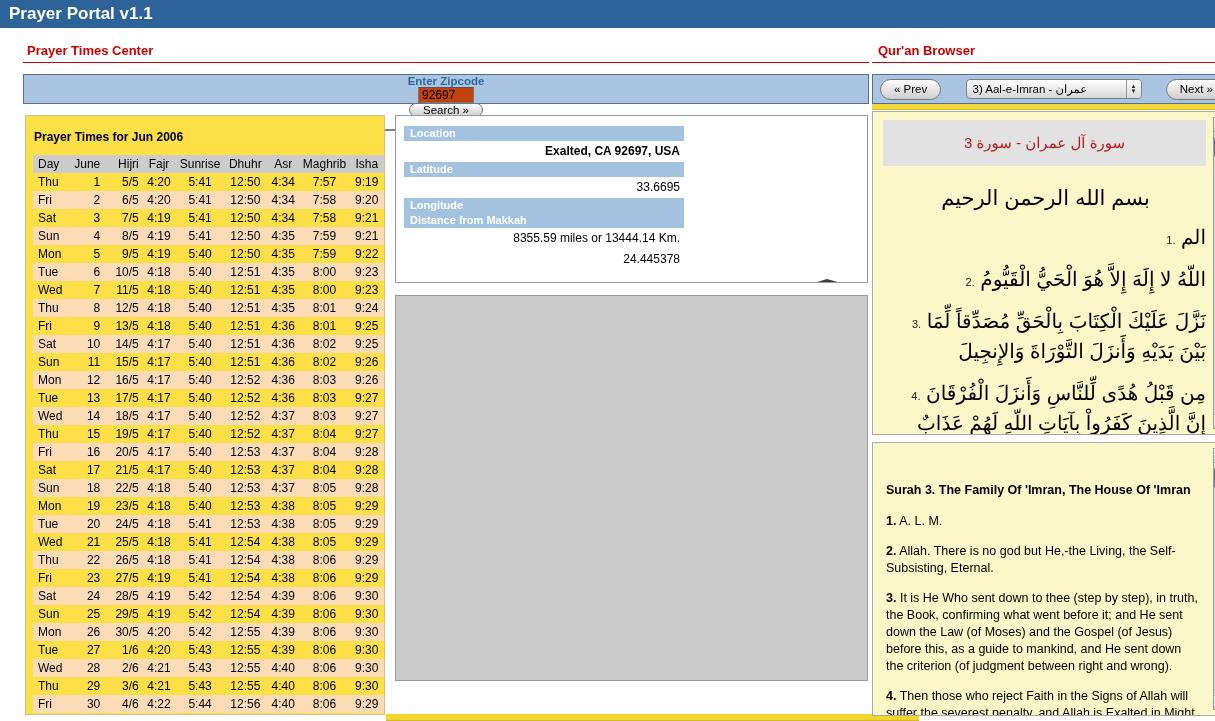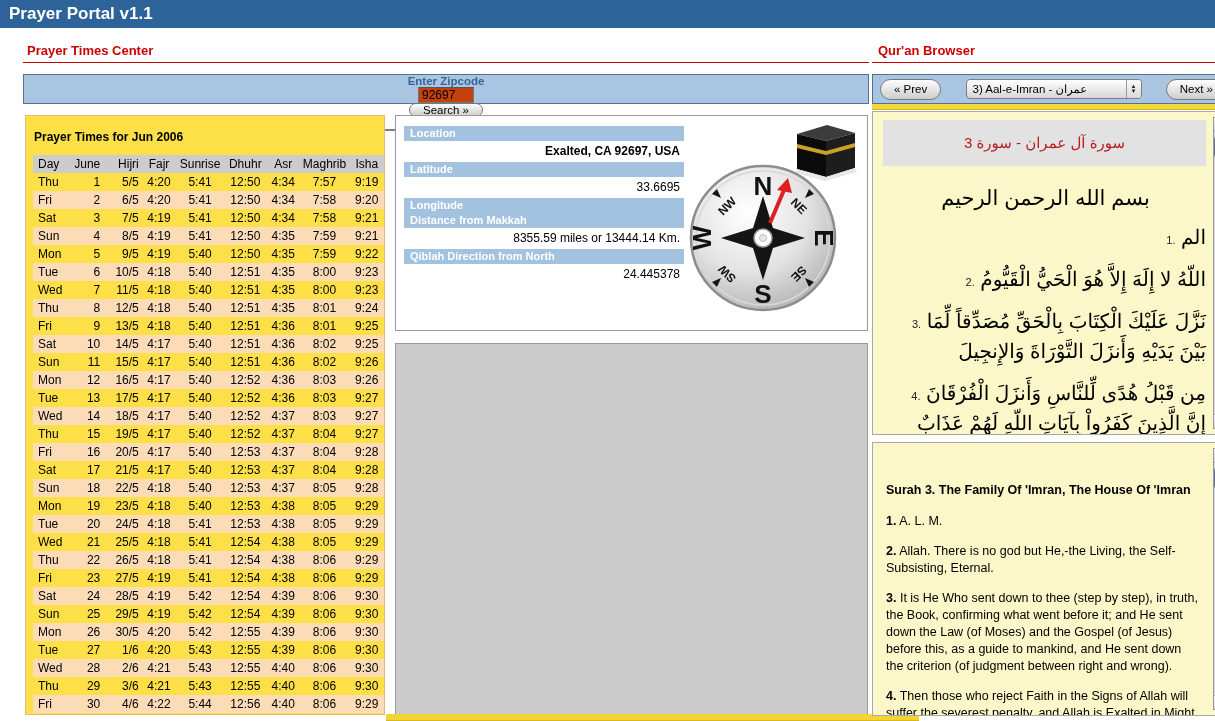--- a/index.html
+++ b/index.html
@@ -55,21 +55,21 @@
   .ptable .c2 { width:36px; text-align:right; }
   .ptable .c3 { width:36px; text-align:center; }
   .ptable .c4 { width:48px; text-align:center; }
   .ptable .c5 { width:44px; text-align:center; }
   .ptable .c6 { width:34px; text-align:center; }
   .ptable .c7 { width:50px; text-align:center; }
   .ptable .c8 { width:36px; text-align:center; }
 
   
   .mid-col { margin-left:10px; width:473px; position:relative; }
-  .loc-panel { height:216px; background:#fff; border:1px solid #999; display:flex; overflow:hidden; }
+  .loc-panel { height:168px; background:#fff; border:1px solid #999; display:flex; overflow:hidden;flex-direction:column; }
   .loc-fields { width:288px; padding:10px 0 0 8px; }
   .fbar { height:15px; line-height:15px; background:#A3C2E0; color:#fff; font-weight:bold;
           font-size:11px; padding-left:6px; }
   .fval { height:21px; line-height:20px; text-align:right; font-size:12px; padding-right:4px; color:#000; }
   .fval.bold { font-weight:bold; }
   .compass-wrap { flex:1; position:relative; }
   .compass-wrap svg { position:absolute; right:2px; top:4px; }
   .map-box { margin-top:12px; height:386px; background:#CBCBCB; border:1px solid #9A9A9A; }
   .gold-stripe-bottom { position:absolute; left:-9px; top:599px; width:533px; height:7px;
                         background:#F2D530; border-bottom:1px solid #D8BA1E; }
@@ -504,21 +504,20 @@
         <div class="mid-col">
           <div class="loc-panel">
             <div class="loc-fields">
                 <div class="fbar">Location</div>
                 <div class="fval bold">Exalted, CA 92697, USA</div>
                 <div class="fbar">Latitude</div>
                 <div class="fval">33.6695</div>
                 <div class="fbar">Longitude</div>
                 <div class="fbar">Distance from Makkah</div>
                 <div class="fval">8355.59 miles or 13444.14 Km.</div>
-                <div class="fbar">Qiblah Direction from North</div>
                 <div class="fval">24.445378</div>
               </div>
             <div class="compass-wrap">
               <svg width="180" height="196" viewBox="0 0 180 196">
                 <defs>
                   <radialGradient id="cg" cx="40%" cy="32%" r="75%">
                     <stop offset="0%" stop-color="#FFFFFF"></stop>
                     <stop offset="55%" stop-color="#E3E3E3"></stop>
                     <stop offset="100%" stop-color="#AFAFAF"></stop>
                   </radialGradient>

